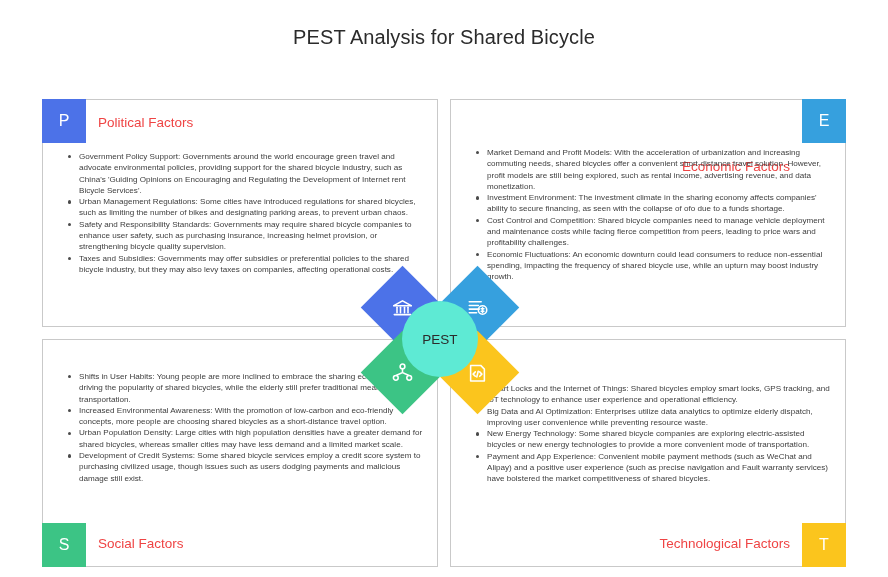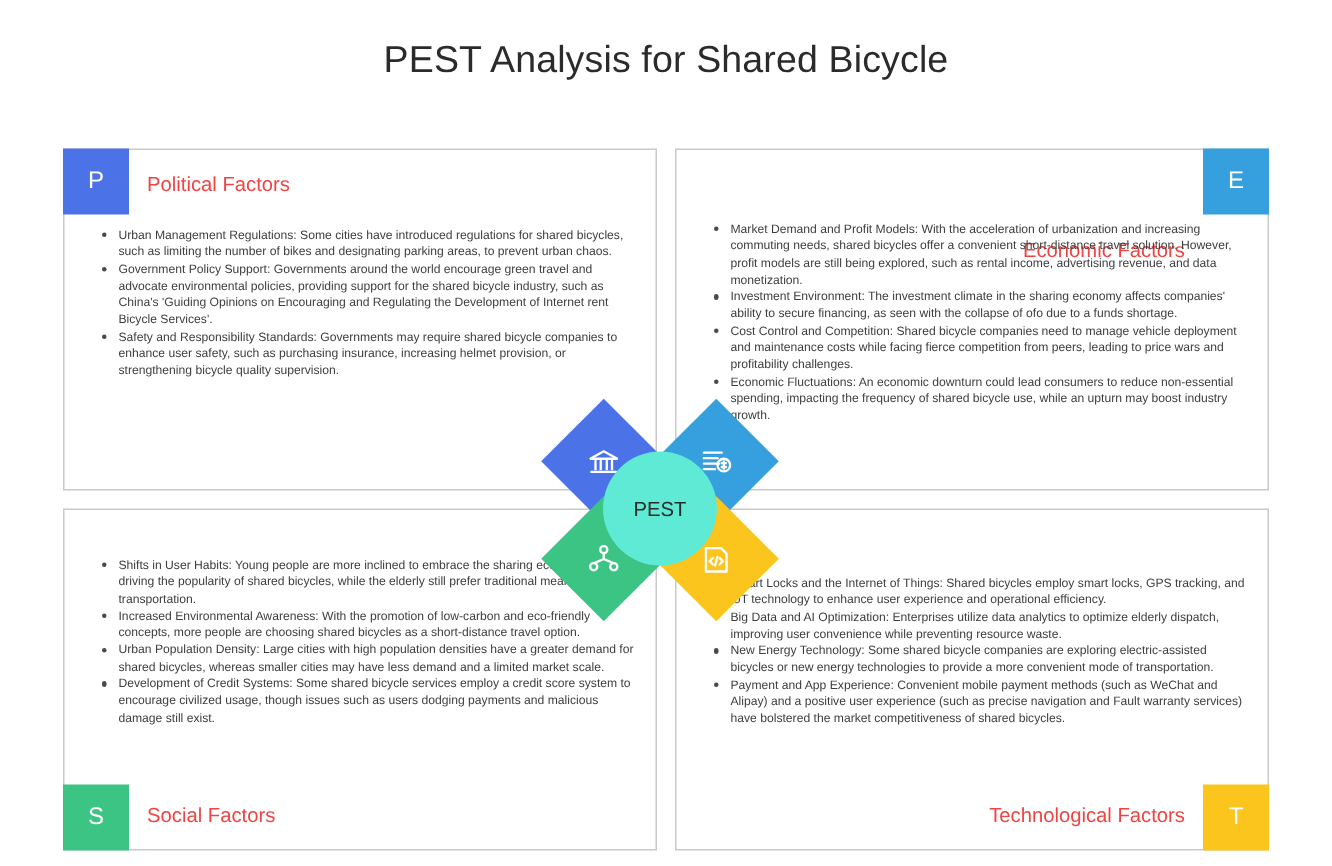--- a/index.html
+++ b/index.html
@@ -14,21 +14,21 @@
     position: relative;
     overflow: hidden;
   }
 
   #page-title {
     position: absolute;
     top: 26px;
     left: 0;
     width: 888px;
     text-align: center;
-    font-size: 25px;
+    font-size: 20px;
     font-weight: 500;
     color: #2b2b2b;
     letter-spacing: 0.1px;
   }
 
   .quad {
     position: absolute;
     background: #ffffff;
     border: 1px solid #c9c9c9;
     box-sizing: border-box;
@@ -152,23 +152,24 @@
 <body>
 
 <div id="page-title">PEST Analysis for Shared Bicycle</div>
 
 <div class="quad" id="quad-political">
   <div class="badge" style="background: rgb(76, 114, 232);">
     <span>P</span>
   </div>
   <div class="quad-title">Political Factors</div>
   <ul class="bullets">
+    <li>Government Policy Support: Governments around the world encourage green travel and advocate environmental policies, providing support for the shared bicycle industry, such as China's 'Guiding Opinions on Encouraging and Regulating the Development of Internet rent Bicycle Services'.</li>
     <li>Urban Management Regulations: Some cities have introduced regulations for shared bicycles, such as limiting the number of bikes and designating parking areas, to prevent urban chaos.</li>
-    <li>Government Policy Support: Governments around the world encourage green travel and advocate environmental policies, providing support for the shared bicycle industry, such as China's 'Guiding Opinions on Encouraging and Regulating the Development of Internet rent Bicycle Services'.</li>
     <li>Safety and Responsibility Standards: Governments may require shared bicycle companies to enhance user safety, such as purchasing insurance, increasing helmet provision, or strengthening bicycle quality supervision.</li>
+    <li>Taxes and Subsidies: Governments may offer subsidies or preferential policies to the shared bicycle industry, but they may also levy taxes on companies, affecting operational costs.</li>
   </ul>
 </div>
 
 <div class="quad" id="quad-economic">
   <div class="badge" style="background: rgb(54, 160, 222);">
     <span>E</span>
   </div>
   <div class="quad-title">Economic Factors</div>
   <ul class="bullets">
     <li>Market Demand and Profit Models: With the acceleration of urbanization and increasing commuting needs, shared bicycles offer a convenient short-distance travel solution. However, profit models are still being explored, such as rental income, advertising revenue, and data monetization.</li>
@@ -180,21 +181,21 @@
 
 <div class="quad" id="quad-social">
   <div class="badge" style="background: rgb(60, 196, 133);">
     <span>S</span>
   </div>
   <div class="quad-title">Social Factors</div>
   <ul class="bullets">
     <li>Shifts in User Habits: Young people are more inclined to embrace the sharing economy model, driving the popularity of shared bicycles, while the elderly still prefer traditional means of transportation.</li>
     <li>Increased Environmental Awareness: With the promotion of low-carbon and eco-friendly concepts, more people are choosing shared bicycles as a short-distance travel option.</li>
     <li>Urban Population Density: Large cities with high population densities have a greater demand for shared bicycles, whereas smaller cities may have less demand and a limited market scale.</li>
-    <li>Development of Credit Systems: Some shared bicycle services employ a credit score system to encourage civilized usage, though issues such as users dodging payments and malicious damage still exist.</li>
+    <li>Development of Credit Systems: Some shared bicycle services employ a credit score system to purchasing civilized usage, though issues such as users dodging payments and malicious damage still exist.</li>
   </ul>
 </div>
 
 <div class="quad" id="quad-technological">
   <div class="badge" style="background: rgb(251, 197, 29);">
     <span>T</span>
   </div>
   <div class="quad-title">Technological Factors</div>
   <ul class="bullets">
     <li>Smart Locks and the Internet of Things: Shared bicycles employ smart locks, GPS tracking, and IoT technology to enhance user experience and operational efficiency.</li>

